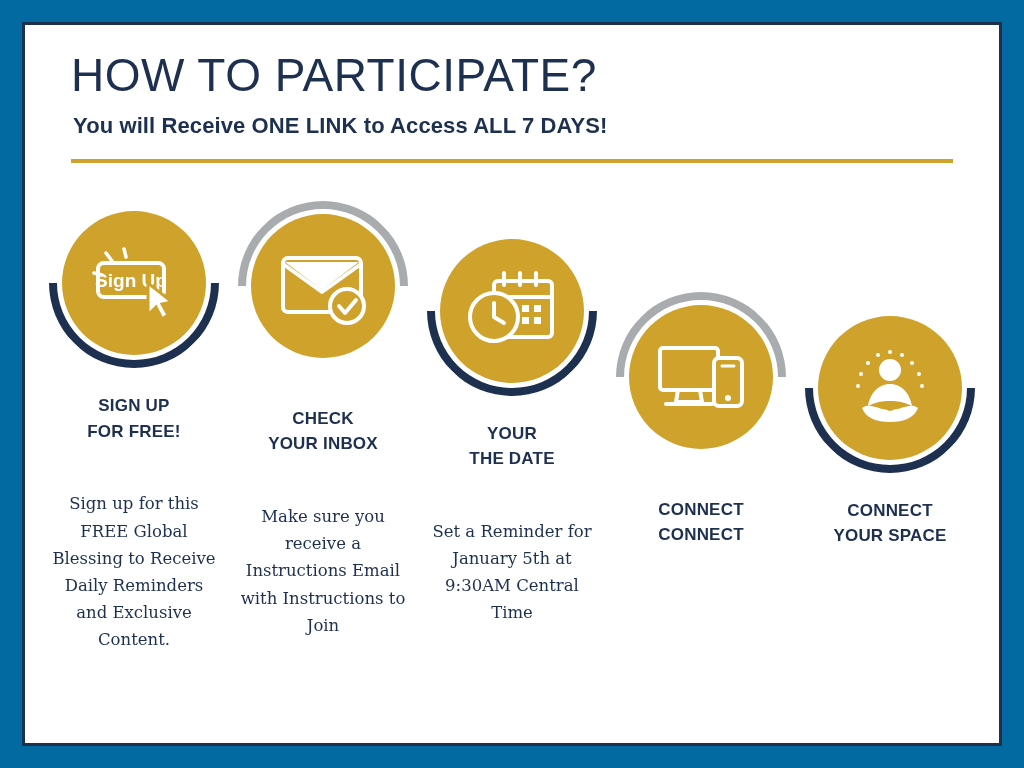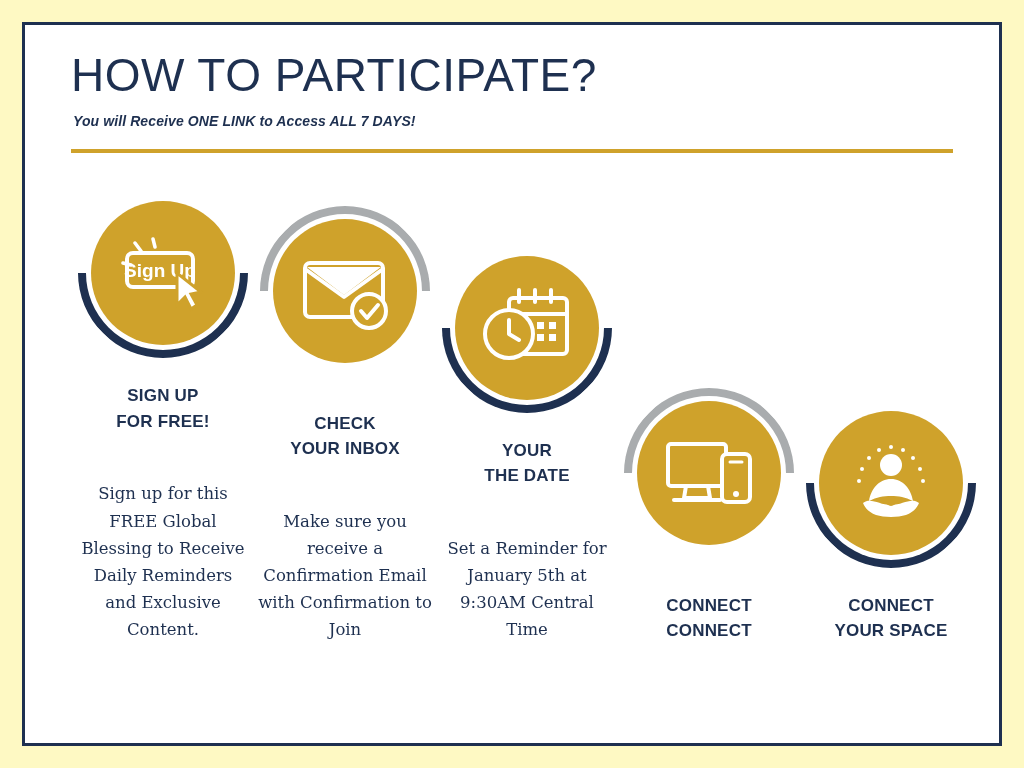--- a/index.html
+++ b/index.html
@@ -12,21 +12,21 @@
     height: 768px;
     font-family: "DejaVu Sans", sans-serif;
     overflow: hidden;
   }
   .poster {
     position: relative;
     width: 1024px;
     height: 768px;
     box-sizing: border-box;
     padding: 22px;
-    background: #fef9c3;
+    background: #0369a1;
   }
   .frame {
     position: relative;
     width: 100%;
     height: 100%;
     box-sizing: border-box;
     border: 3px solid #1e3050;
     background: #ffffff;
   }
   .header {
@@ -37,36 +37,35 @@
     font-weight: 400;
     font-size: 46px;
     letter-spacing: 0.5px;
     color: #1e3050;
     line-height: 1.05;
     margin: 0;
   }
   .subtitle {
     font-family: "Liberation Sans", sans-serif;
     font-weight: 700;
-    font-size: 14px;
+    font-size: 22px;
     color: #1e3050;
     margin: 14px 0 0 2px;
     letter-spacing: 0.1px;
-    font-style: italic;
   }
   .rule {
     margin: 20px 46px 0 46px;
     height: 4px;
     background: #cfa22b;
   }
   .steps {
     display: flex;
-    align-items: flex-end;
+    align-items: center;
     justify-content: space-between;
-    padding: 0 47px;
+    padding: 0 18px;
     margin-top: 6px;
   }
   .step {
     width: 182px;
     display: flex;
     flex-direction: column;
     align-items: center;
   }
   .badge-wrap {
     position: relative;
@@ -184,21 +183,21 @@
                 <circle cx="72" cy="62" r="17" fill="#cfa22b" stroke="#ffffff" stroke-width="4"></circle>
                 <path d="M64 62 L70 69 L81 56" fill="none" stroke="#ffffff" stroke-width="4" stroke-linecap="round" stroke-linejoin="round"></path>
               </svg>
             </span>
           </div>
         </div>
         <div class="step-title">
           <span>CHECK</span><br>
           <span>YOUR INBOX</span>
         </div>
-        <div class="step-body">Make sure you receive a Confirmation Email with Confirmation to Join</div>
+        <div class="step-body">Make sure you receive a Instructions Email with Instructions to Join</div>
       </div>
 
       <div class="step down">
         <div class="badge-wrap">
           <div class="arc navy"></div>
           <div class="circle">
             <span>
               <svg width="96" height="88" viewBox="0 0 96 88">
                 <rect x="30" y="14" width="58" height="56" rx="4" fill="none" stroke="#ffffff" stroke-width="4"></rect>
                 <line x1="30" y1="30" x2="88" y2="30" stroke="#ffffff" stroke-width="4"></line>

